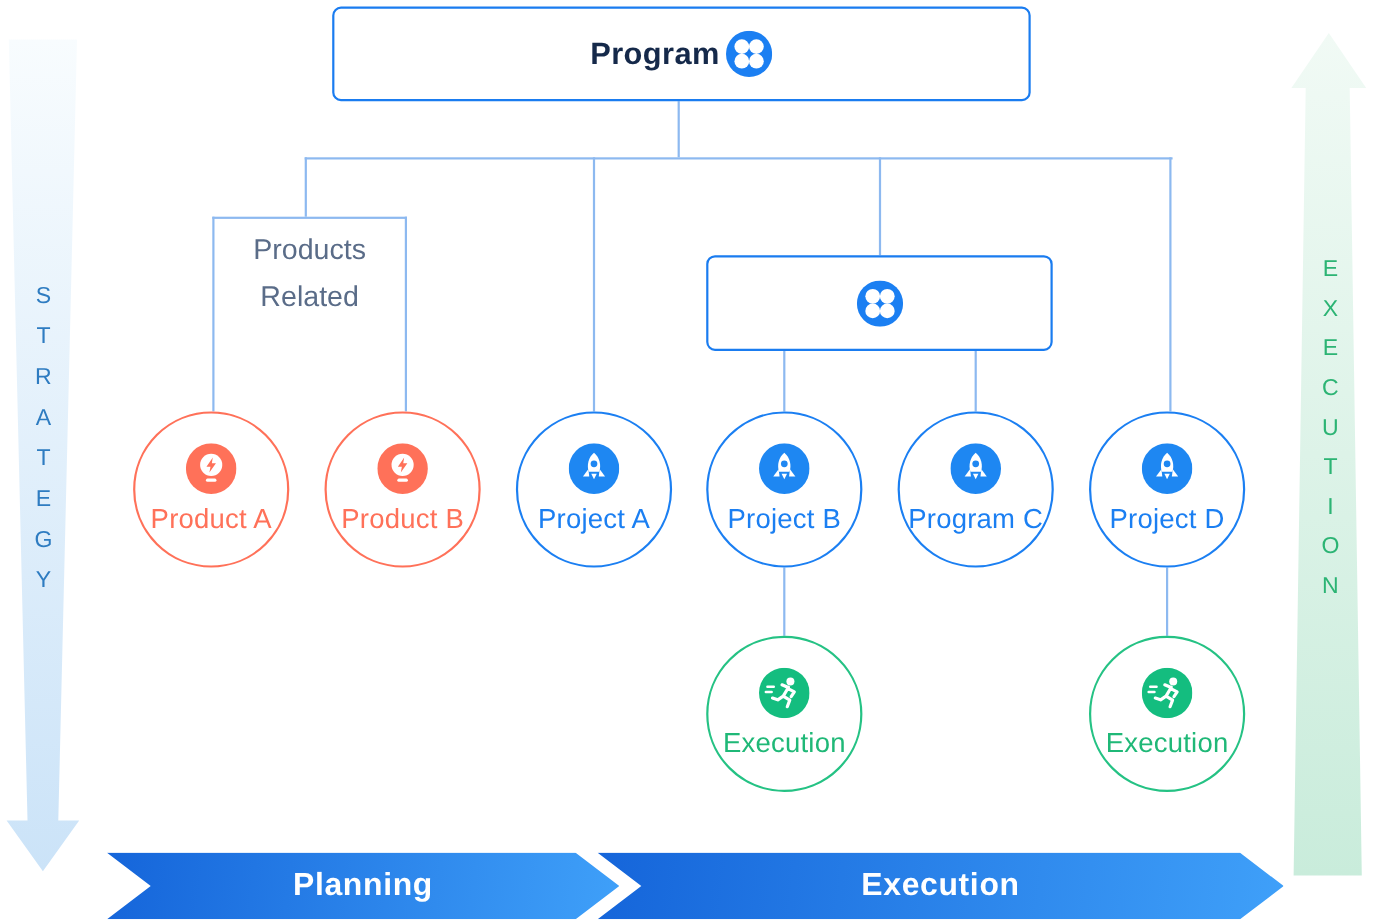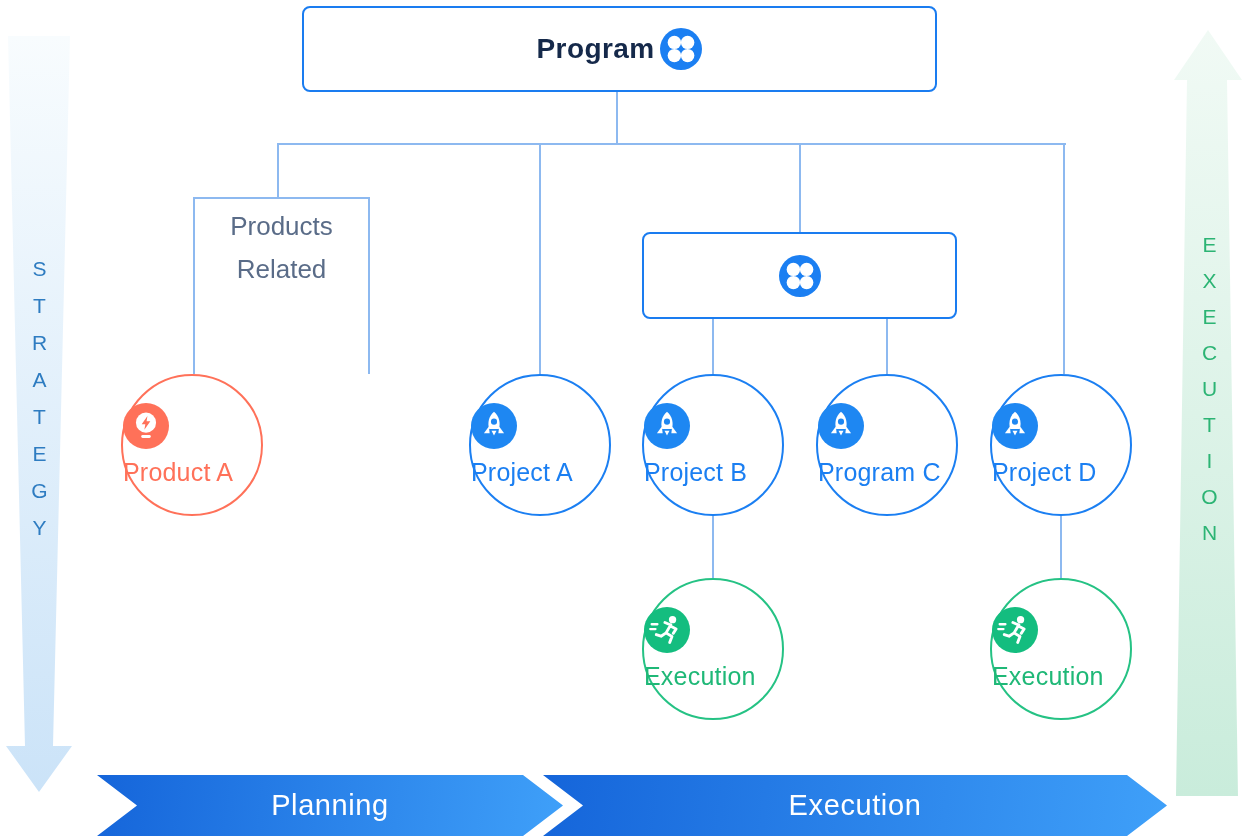--- a/index.html
+++ b/index.html
@@ -18,40 +18,40 @@
   .clover-icon { width:42px; height:42px; display:block; }
   
   .related-label {
     position:absolute; left:193px; top:205px; width:177px; text-align:center;
     font-size:26px; font-weight:500; color:#5a6c88; line-height:43px;
   }
   
   .circle-node {
     position:absolute; width:142px; height:142px; border-radius:50%; background:#fff;
     border:2px solid; box-sizing:border-box;
-    display:flex; flex-direction:column; justify-content:center; gap:9px;
+    display:flex; flex-direction:column; align-items:center; justify-content:center; gap:9px;
   }
   .circle-node .node-icon { width:46px; height:46px; display:block; }
   .circle-node .circ-label { font-size:25px; font-weight:500; letter-spacing:.2px; white-space:nowrap; }
   .product  { border-color:#ff7159; }  .product  .circ-label { color:#ff7159; }
   .project  { border-color:#1b7ff2; }  .project  .circ-label { color:#1b7ff2; }
   .execution{ border-color:#25c284; }  .execution .circ-label { color:#1fb877; }
   
   .side-arrow-svg { position:absolute; }
   .side-word {
     position:absolute; writing-mode:vertical-rl; text-orientation:upright;
     font-size:21px; font-weight:500;
   }
   .side-word.left  { left:27px;  top:257px; color:#2e7cc1; letter-spacing:14px; }
   .side-word.right { left:1197px; top:233px; color:#2cb474; letter-spacing:13px; }
   
   .banner {
     position:absolute; top:775px; height:61px;
     display:flex; align-items:center; justify-content:center;
-    color:#fff; font-weight:400; font-size:29px; letter-spacing:.6px;
+    color:#fff; font-weight:700; font-size:29px; letter-spacing:.6px;
     background:linear-gradient(97deg, #1565da 0%, #3fa0f9 100%);
     clip-path: polygon(40px 50%, 0 0, calc(100% - 40px) 0, 100% 50%, calc(100% - 40px) 100%, 0 100%);
   }
   .banner-planning  { left:97px;  width:466px; }
   .banner-execution { left:543px; width:624px; }
 </style>
 </head>
 <body>
 
 <div class="canvas">
@@ -121,20 +121,29 @@
   <div class="circle-node product" style="left:121px;top:374px">
     <svg class="node-icon" viewBox="0 0 48 48">
       <circle cx="24" cy="24" r="24" fill="#ff7159"></circle>
       <circle cx="24" cy="20.5" r="10.5" fill="#fff"></circle>
       <path d="M25.5 13.5 L19.5 22.3 L23.3 22.3 L22.3 27.8 L28.5 19 L24.6 19 Z" fill="#ff7159"></path>
       <rect x="19" y="33.5" width="10" height="3" rx="1.5" fill="#fff"></rect>
     </svg>
     <span class="circ-label">Product A</span>
   </div>
 
+  <div class="circle-node product" style="left:295px;top:374px">
+    <svg class="node-icon" viewBox="0 0 48 48">
+      <circle cx="24" cy="24" r="24" fill="#ff7159"></circle>
+      <circle cx="24" cy="20.5" r="10.5" fill="#fff"></circle>
+      <path d="M25.5 13.5 L19.5 22.3 L23.3 22.3 L22.3 27.8 L28.5 19 L24.6 19 Z" fill="#ff7159"></path>
+      <rect x="19" y="33.5" width="10" height="3" rx="1.5" fill="#fff"></rect>
+    </svg>
+    <span class="circ-label">Product B</span>
+  </div>
 
   <div class="circle-node project" style="left:642px;top:374px">
     <svg class="node-icon" viewBox="0 0 48 48">
       <circle cx="24" cy="24" r="24" fill="#1e87f2"></circle>
       <path d="M24 9 C29.5 13.5 31 21 29 27 L19 27 C17 21 18.5 13.5 24 9 Z" fill="#fff"></path>
       <circle cx="24" cy="19.5" r="3.2" fill="#1e87f2"></circle>
       <path d="M18.6 24.5 L13.5 31.5 L19.5 31.5 Z" fill="#fff"></path>
       <path d="M29.4 24.5 L34.5 31.5 L28.5 31.5 Z" fill="#fff"></path>
       <path d="M21.4 29 L24 34 L26.6 29 Z" fill="#fff"></path>
     </svg>

